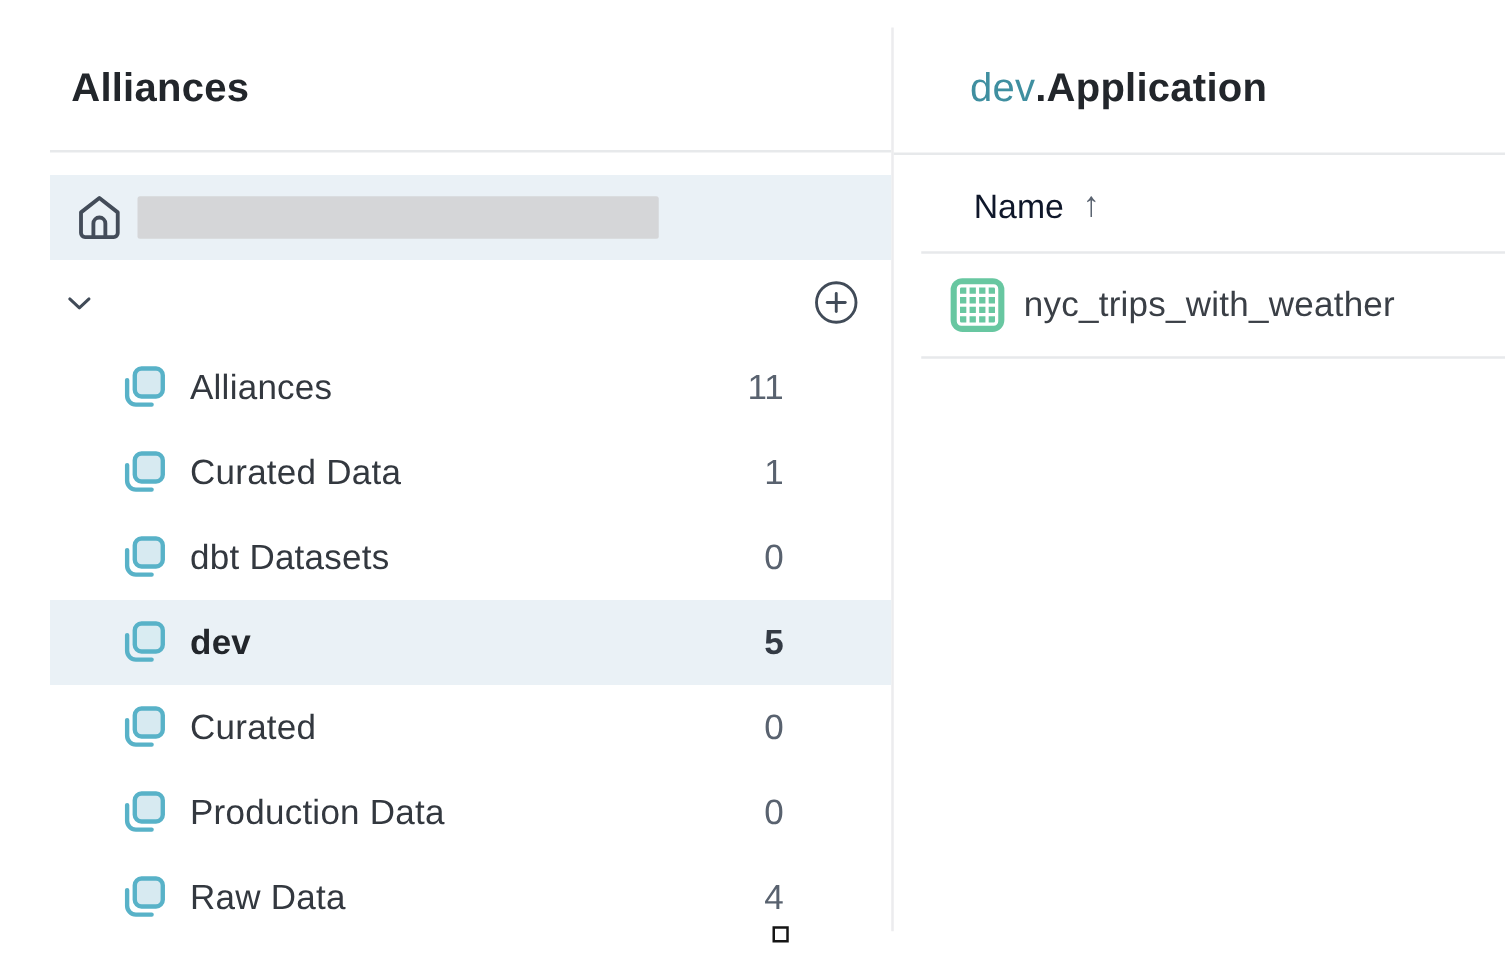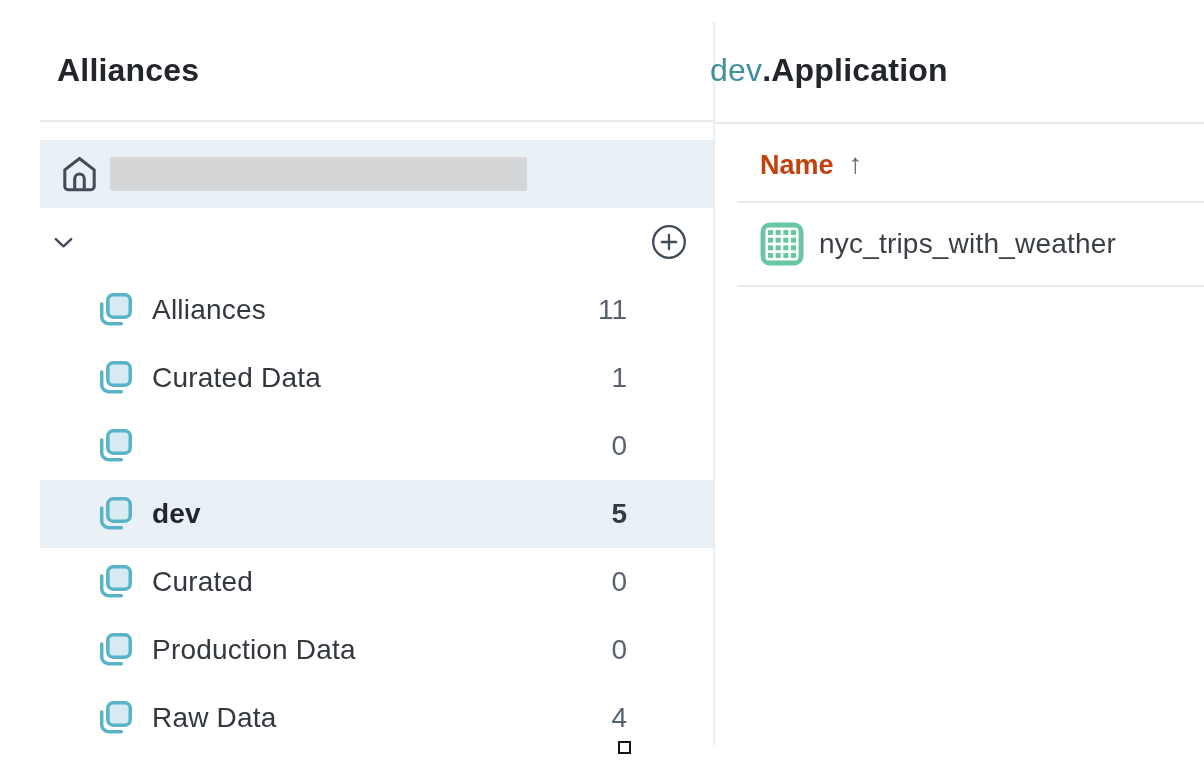--- a/index.html
+++ b/index.html
@@ -43,28 +43,28 @@
   .item-row.selected { background:#eaf1f6; }
   .r0 { top:276px; } .r1 { top:344px; } .r2 { top:412px; }
   .r3 { top:480px; } .r4 { top:548px; } .r5 { top:616px; } .r6 { top:684px; }
   .space-icon-wrap { margin-left:54px; width:42px; height:44px; display:flex; }
   .item-label { margin-left:16px; font-size:28px; color:#33383f; letter-spacing:.2px; }
   .item-row.selected .item-label { font-weight:700; color:#22262b; }
   .item-count { margin-left:auto; margin-right:86px; font-size:28px; color:#59626f; }
   .item-row.selected .item-count { font-weight:700; color:#333a44; }
 
   
-  .rp-title { position:absolute; left:710px; top:52px; font-size:32px; letter-spacing:.2px; }
+  .rp-title { position:absolute; left:776px; top:52px; font-size:32px; letter-spacing:.2px; }
   .rp-title .space-part { color:#3f8fa0; font-weight:400; }
   .rp-title .bold-part  { color:#22262b; font-weight:700; }
   .rp-header {
     position:absolute; left:715px; top:130px; width:489px; height:70px;
     display:flex; align-items:center;
   }
-  .rp-header-label { margin-left:45px; font-size:27px; font-weight:700; color:#c2410c; }
+  .rp-header-label { margin-left:64px; font-size:27px; font-weight:400; color:#0f172a; }
   .sort-arrow { margin-left:15px; font-size:28px; color:#5a6370; line-height:1; padding-bottom:2px; }
   .rp-row {
     position:absolute; left:715px; top:203px; width:534px; height:82px;
     display:flex; align-items:center;
   }
   .table-icon-wrap { margin-left:45px; width:44px; height:44px; display:flex; }
   .rp-row-label { margin-left:15px; font-size:28px; color:#3a3f46; letter-spacing:.2px; }
 
   .small-square {
     position:absolute; left:618px; top:741px; width:13px; height:13px;
@@ -129,20 +129,21 @@
     <span class="item-count">1</span>
   </div>
 
   <div class="item-row r2">
     <span class="space-icon-wrap">
       <svg viewBox="0 0 24 24" width="42" height="44" fill="none">
         <path d="M4.4 8.6v7.2a4 4 0 0 0 4 4h7.2" stroke="#58b2c8" stroke-width="2" stroke-linecap="round"></path>
         <rect x="7.9" y="3.3" width="12.8" height="12.8" rx="3.1" fill="#d7eaf1" stroke="#58b2c8" stroke-width="2"></rect>
       </svg>
     </span>
+    <span class="item-label">dbt Datasets</span>
     <span class="item-count">0</span>
   </div>
 
   <div class="item-row r3 selected">
     <span class="space-icon-wrap">
       <svg viewBox="0 0 24 24" width="42" height="44" fill="none">
         <path d="M4.4 8.6v7.2a4 4 0 0 0 4 4h7.2" stroke="#58b2c8" stroke-width="2" stroke-linecap="round"></path>
         <rect x="7.9" y="3.3" width="12.8" height="12.8" rx="3.1" fill="#d9ecf2" stroke="#58b2c8" stroke-width="2"></rect>
       </svg>
     </span>

